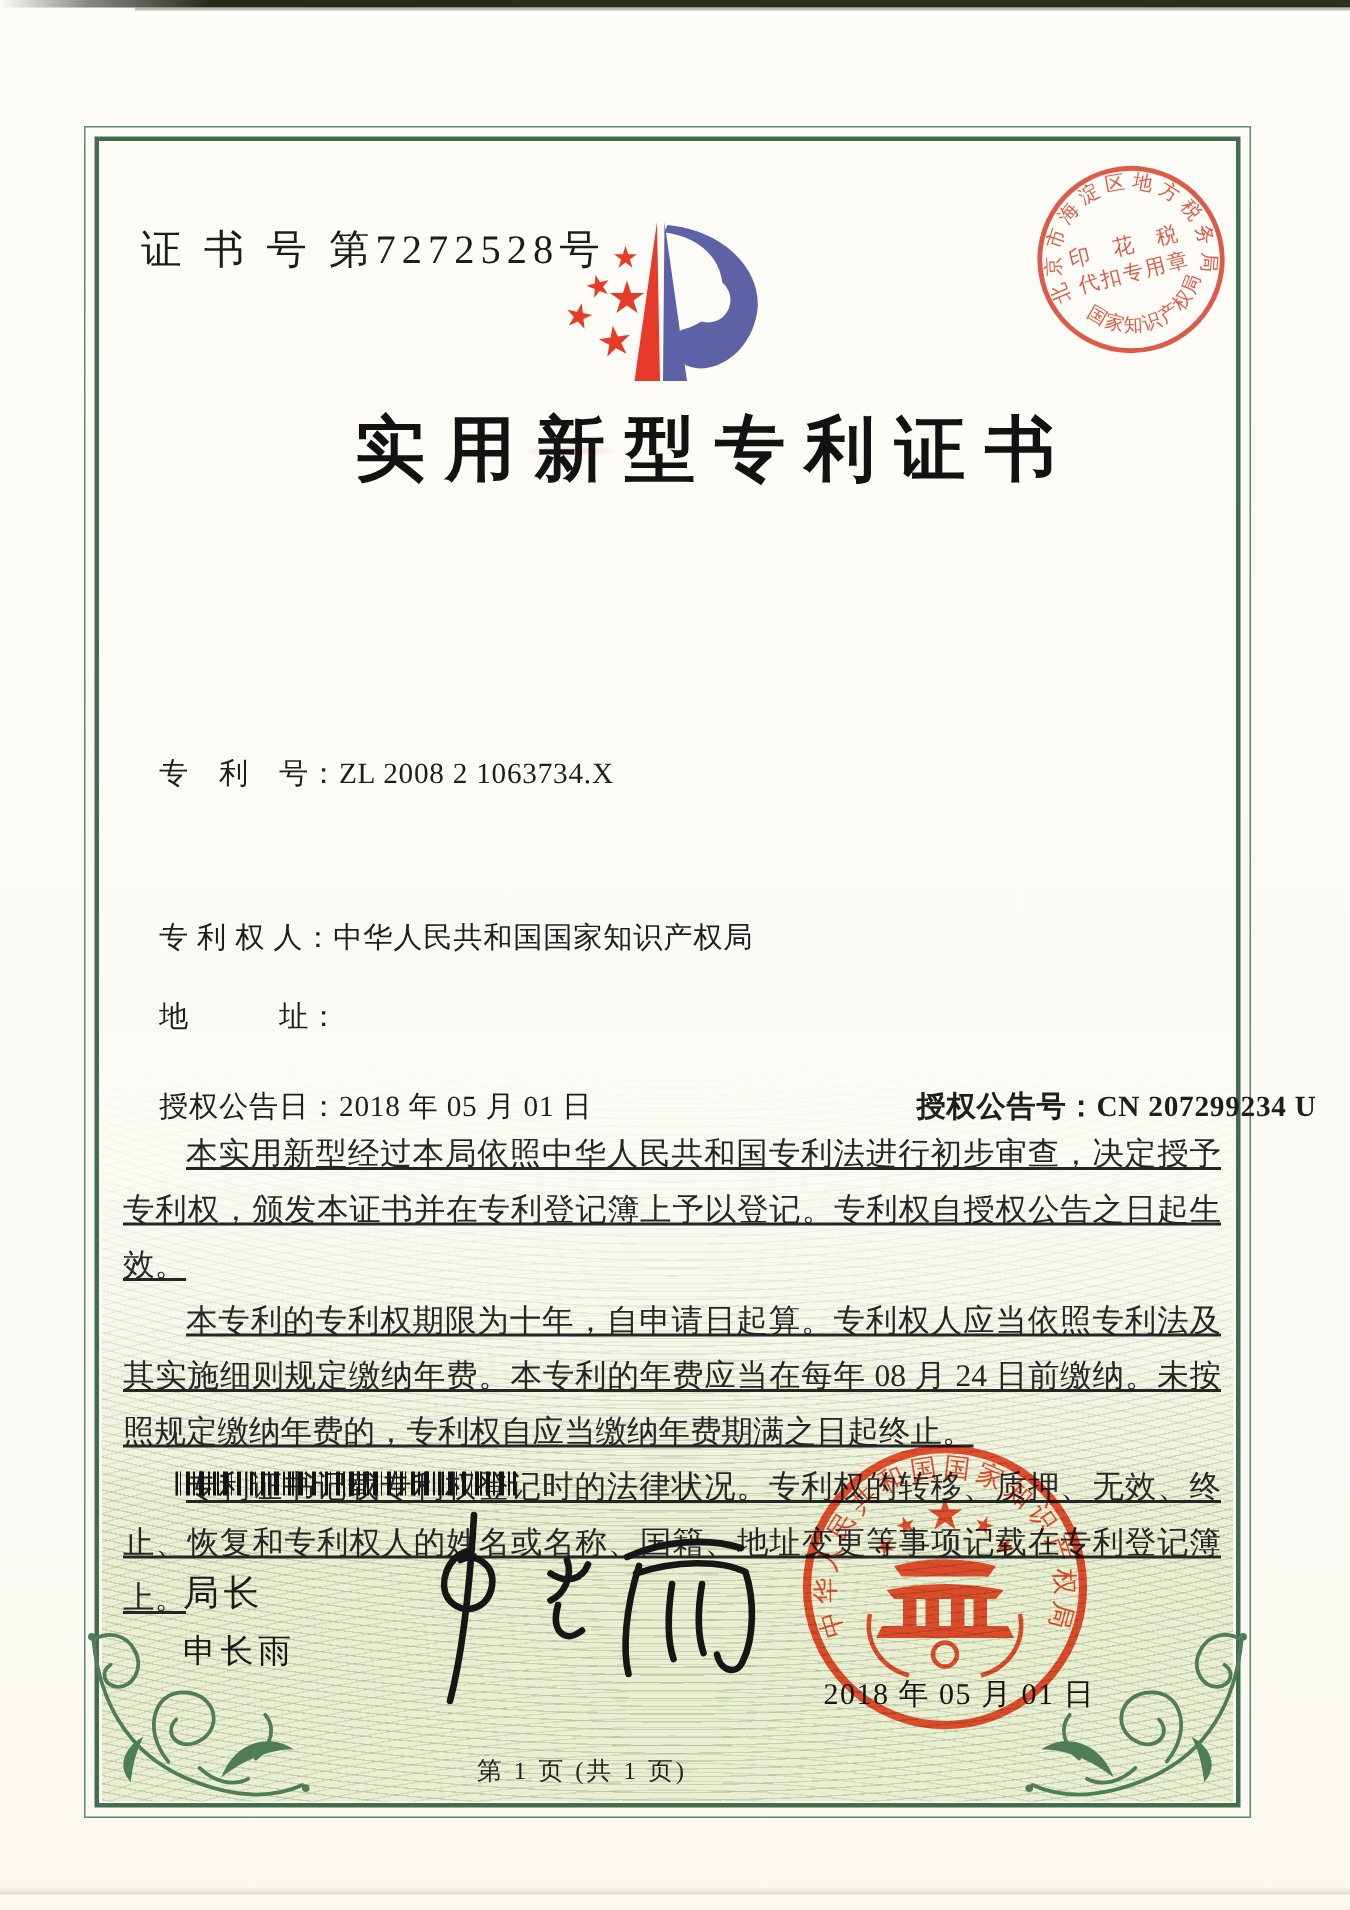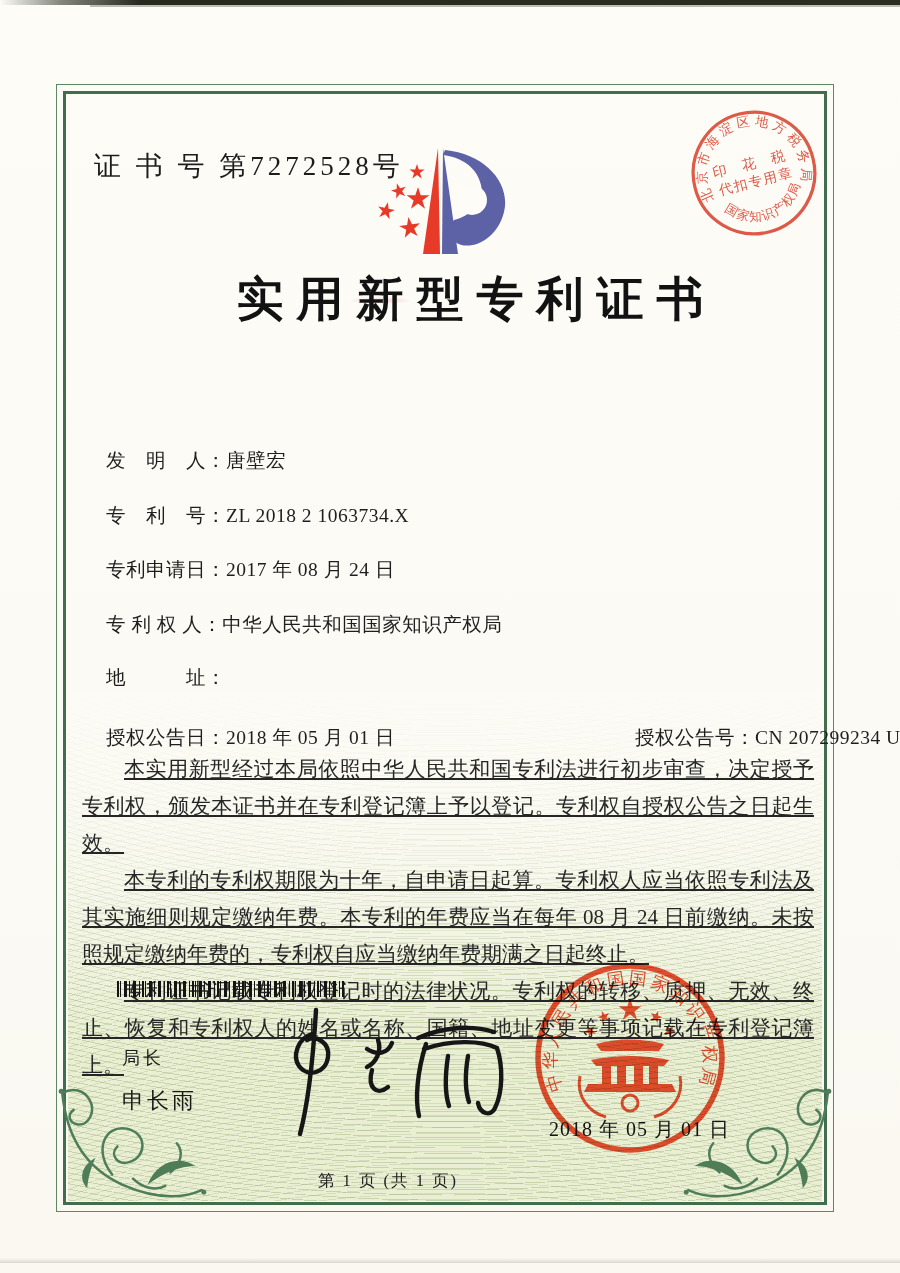--- a/index.html
+++ b/index.html
@@ -44,36 +44,36 @@
   .title { position:absolute; left:66px; top:268px; width:760px; z-index:5;
     text-align:center; font-size:47px; font-weight:700; letter-spacing:13px;
     color:#121212; text-indent:13px;margin-left:24px; }
 
   .row { position:absolute; left:106px; z-index:5; font-size:19.5px; color:#1e1e1e;
     letter-spacing:.5px; white-space:nowrap; }
   .row .lbl { }
   .row .val { }
   .addr-row { display:flex;justify-content:center; }
   .addr-val { white-space:normal; width:560px; line-height:28px; }
-  .grant-right { position:absolute; left:529px; top:0; }
+  .grant-right { position:absolute; left:505px; top:0;font-weight:bold; }
 
   .paragraphs { position:absolute; left:82px; top:751px; width:732px; z-index:5;
     font-size:21px; line-height:37px; color:#262626; text-align:justify;text-decoration:underline; }
   .paragraphs p { text-indent:2em; }
 
   .barcode { position:absolute; left:117px; top:981px; width:228px; height:16px; z-index:5;
     background:repeating-linear-gradient(90deg,
       #141414 0 2px, rgba(0,0,0,0) 2px 3px,
       #141414 3px 4px, rgba(0,0,0,0) 4px 7px,
       #141414 7px 10px, rgba(0,0,0,0) 10px 12px,
       #141414 12px 13px, rgba(0,0,0,0) 13px 16px,
       #141414 16px 19px, rgba(0,0,0,0) 19px 22px,
       #141414 22px 23px, rgba(0,0,0,0) 23px 25px); }
 
-  .director-label { position:absolute; left:122px; top:1046px; font-size:18px; color:#1a1a1a; z-index:5; letter-spacing:3px;}
+  .director-label { position:absolute; left:122px; top:1046px; font-size:24px; color:#1a1a1a; z-index:5; letter-spacing:3px;}
   .director-name  { position:absolute; left:122px; top:1086px; font-size:22px; color:#1a1a1a; z-index:5; letter-spacing:3px;}
 
   .signature { position:absolute; left:260px; top:1004px; width:252px; height:132px; z-index:6; }
 
   .seal { position:absolute; left:530px; top:958px; width:200px; height:200px; z-index:5;
     mix-blend-mode:multiply; opacity:.95; }
   .seal-date { position:absolute; left:549px; top:1116px; z-index:6;
     font-size:20px; letter-spacing:1px; color:#141414; }
 
   .tax-stamp { position:absolute; left:678px; top:97px; width:152px; height:152px; z-index:7;
@@ -153,28 +153,22 @@
     </text>
     <text x="75" y="70" text-anchor="middle" font-size="14" letter-spacing="6" fill="#dd4f3c">印 花 税</text>
     <text x="75" y="88" text-anchor="middle" font-size="13.5" letter-spacing="1.5" fill="#dd4f3c">代扣专用章</text>
     <text font-size="12.5" fill="#dd4f3c" letter-spacing="1">
       <textPath href="#taxBot" startOffset="2">国家知识产权局</textPath>
     </text>
   </svg>
 
   <div class="title">实用新型专利证书</div>
 
-  <div class="row" style="top:447px">
-    <span class="lbl">发　明　人：</span><span class="val">唐壁宏</span>
-  </div>
   <div class="row" style="top:502px">
-    <span class="lbl">专　利　号：</span><span class="val">ZL 2018 2 1063734.X</span>
-  </div>
-  <div class="row" style="top:556px">
-    <span class="lbl">专利申请日：</span><span class="val">2017 年 08 月 24 日</span>
+    <span class="lbl">专　利　号：</span><span class="val">ZL 2008 2 1063734.X</span>
   </div>
   <div class="row" style="top:611px">
     <span class="lbl">专 利 权 人：</span><span class="val">中华人民共和国国家知识产权局</span>
   </div>
   <div class="row addr-row" style="top:664px">
     <span class="lbl">地　　　址：</span>
   </div>
   <div class="row" style="top:724px; width:730px">
     <span><span>授权公告日：</span><span>2018 年 05 月 01 日</span></span>
     <span class="grant-right"><span>授权公告号：</span><span>CN 207299234 U</span></span>

